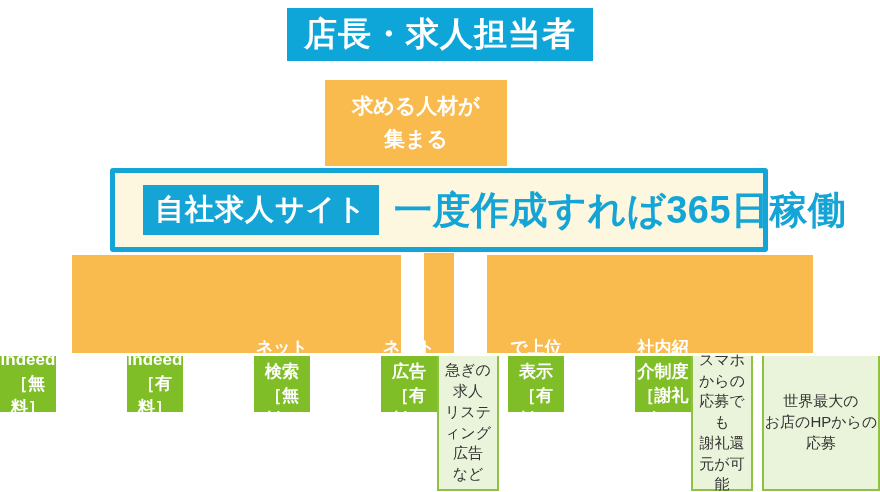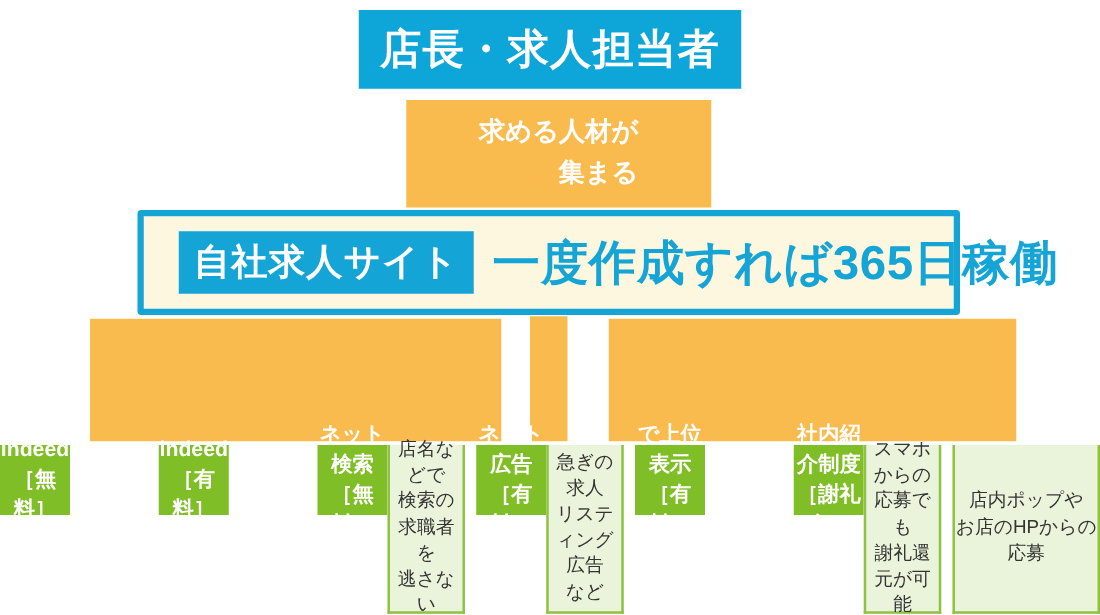--- a/index.html
+++ b/index.html
@@ -7,33 +7,33 @@
     position:relative;
     width:880px;height:492px;
     background:#ffffff;
     font-family:"Liberation Sans","DejaVu Sans",sans-serif;
     overflow:hidden;
   }
   .pre{white-space:pre-line;}
 
   
   .top-box{
-    position:absolute;left:287px;top:8px;width:306px;height:63px;
+    position:absolute;left:287px;top:8px;width:306px;height:53px;
     background:#0ea6d9;
     display:flex;align-items:center;justify-content:center;
   }
   .top-box span{
     color:#ffffff;font-size:33px;font-weight:bold;letter-spacing:1px;
   }
 
   
   .collect-box{
-    position:absolute;left:325px;top:80px;width:244px;height:86px;
+    position:absolute;left:325px;top:80px;width:182px;height:86px;
     background:#f9bb4e;
-    display:flex;align-items:center;justify-content:center;text-align:right;
+    display:flex;align-items:center;justify-content:center;text-align:center;
   }
   .collect-box span{
     color:#ffffff;font-size:21px;font-weight:bold;line-height:1.55;
   }
 
   
   .banner{
     position:absolute;left:110px;top:168px;width:658px;height:84px;
     box-sizing:border-box;
     background:#fdf7df;
@@ -116,23 +116,20 @@
     </div>
 
     <div class="col">
       <div class="col-header pre">indeed
 ［有料］</div>
     </div>
 
     <div class="col">
       <div class="col-header pre">ネット検索
 ［無料］</div>
-      <div class="col-body pre">店名などで
-検索の求職者を
-逃さない</div>
     </div>
 
     <div class="col">
       <div class="col-header pre">ネット広告
 ［有料］</div>
       <div class="col-body pre">急ぎの求人
 リスティング広告
 など</div>
     </div>
 
@@ -143,19 +140,19 @@
 
     <div class="col">
       <div class="col-header pre">社内紹介制度
 ［謝礼金］</div>
       <div class="col-body pre">スマホからの
 応募でも
 謝礼還元が可能</div>
     </div>
 
     <div class="col">
-      <div class="col-body pre">店内ポップや
+      <div class="col-body pre">世界最大の
 お店のHPからの
 応募</div>
     </div>
 
   </div>
 </div>
 
 </body></html>

